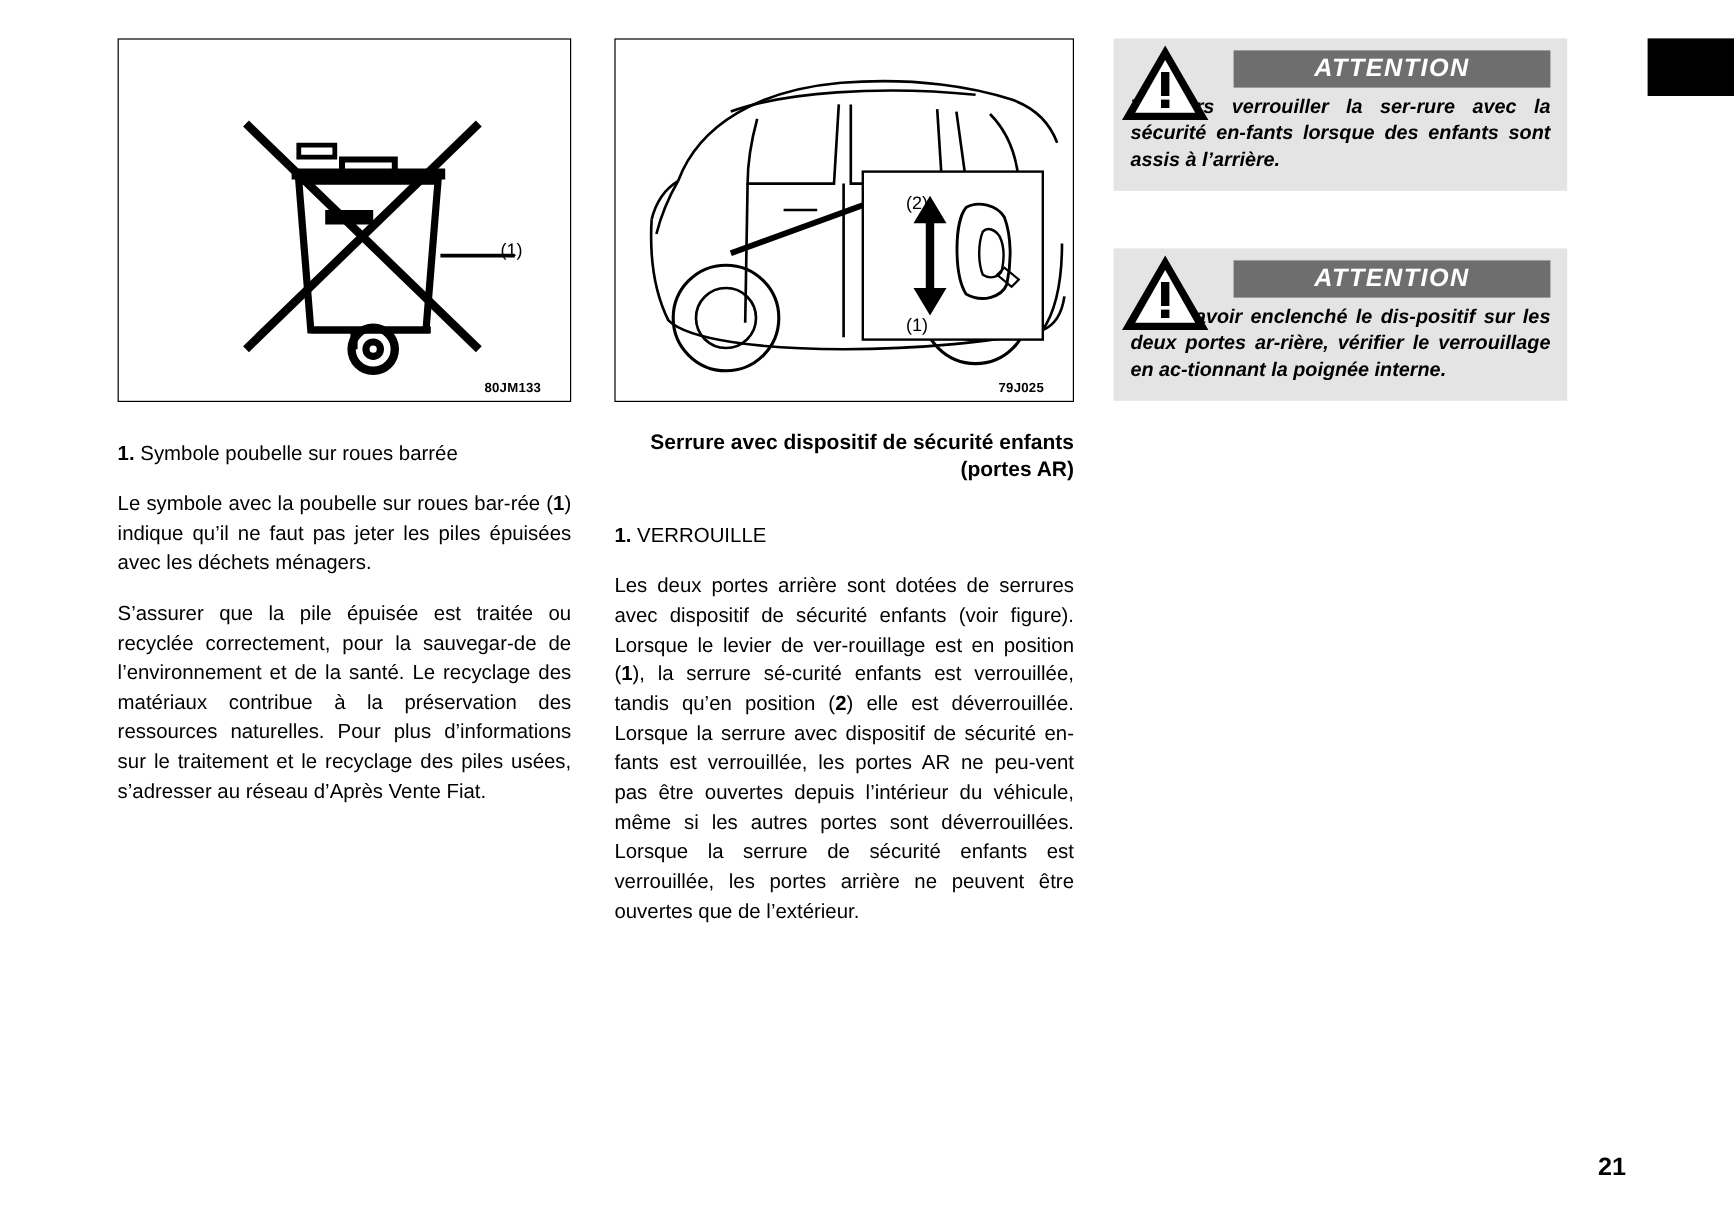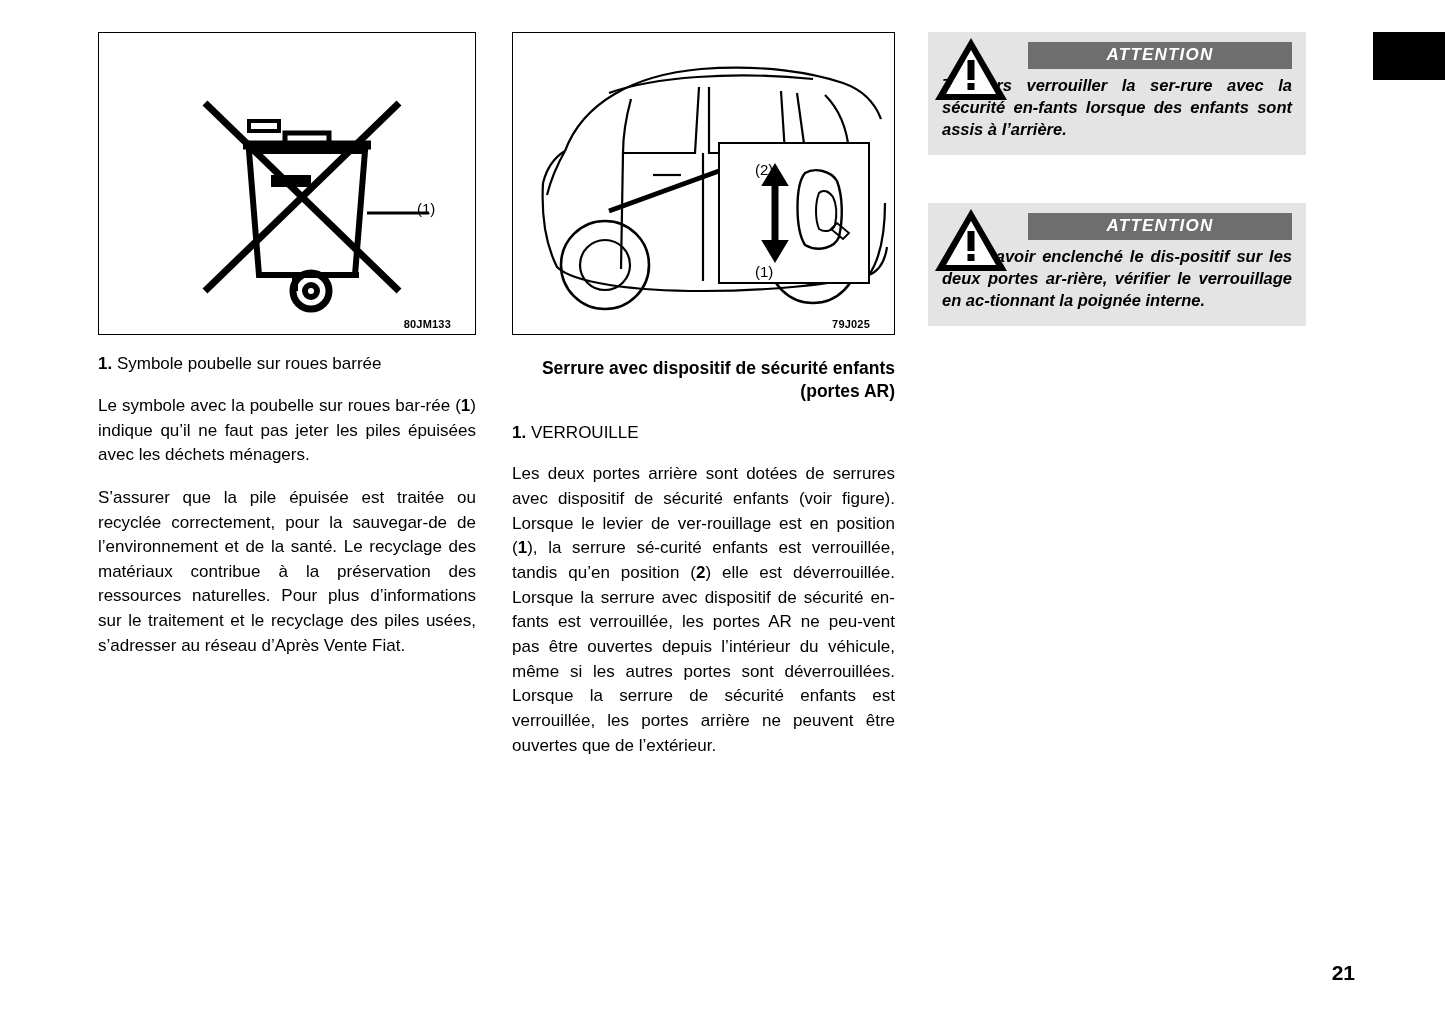--- a/index.html
+++ b/index.html
@@ -63,21 +63,21 @@
   .h-sub {
     font-size: 17.5px;
     font-weight: bold;
     line-height: 1.33;
     margin: 22px 0 0 0;
     text-align: right;
   }
   .item-line {
     font-size: 17px;
     line-height: 1.35;
-    margin: 18px 0 0 0;
+    margin: 32px 0 0 0;
   }
   .item-line b { font-weight: bold; }
   p.body {
     font-size: 17px;
     line-height: 1.45;
     margin: 18px 0 0 0;
     text-align: justify;
     text-justify: inter-word;
     hyphens: manual;
   }
@@ -90,21 +90,21 @@
   .attn {
     position: relative;
     background: #e4e4e4;
     padding: 10px 14px 14px 14px;
     box-sizing: border-box;
   }
   .attn + .attn { margin-top: 48px; }
   .attn-title {
     background: #6e6e6e;
     color: #ffffff;
-    font-size: 17px;
+    font-size: 21px;
     font-weight: bold;
     font-style: italic;
     text-align: center;
     letter-spacing: 1.2px;
     padding: 3px 0 4px 0;
     margin-left: 86px;
   }
   .attn-body {
     font-size: 16.5px;
     font-style: italic;

